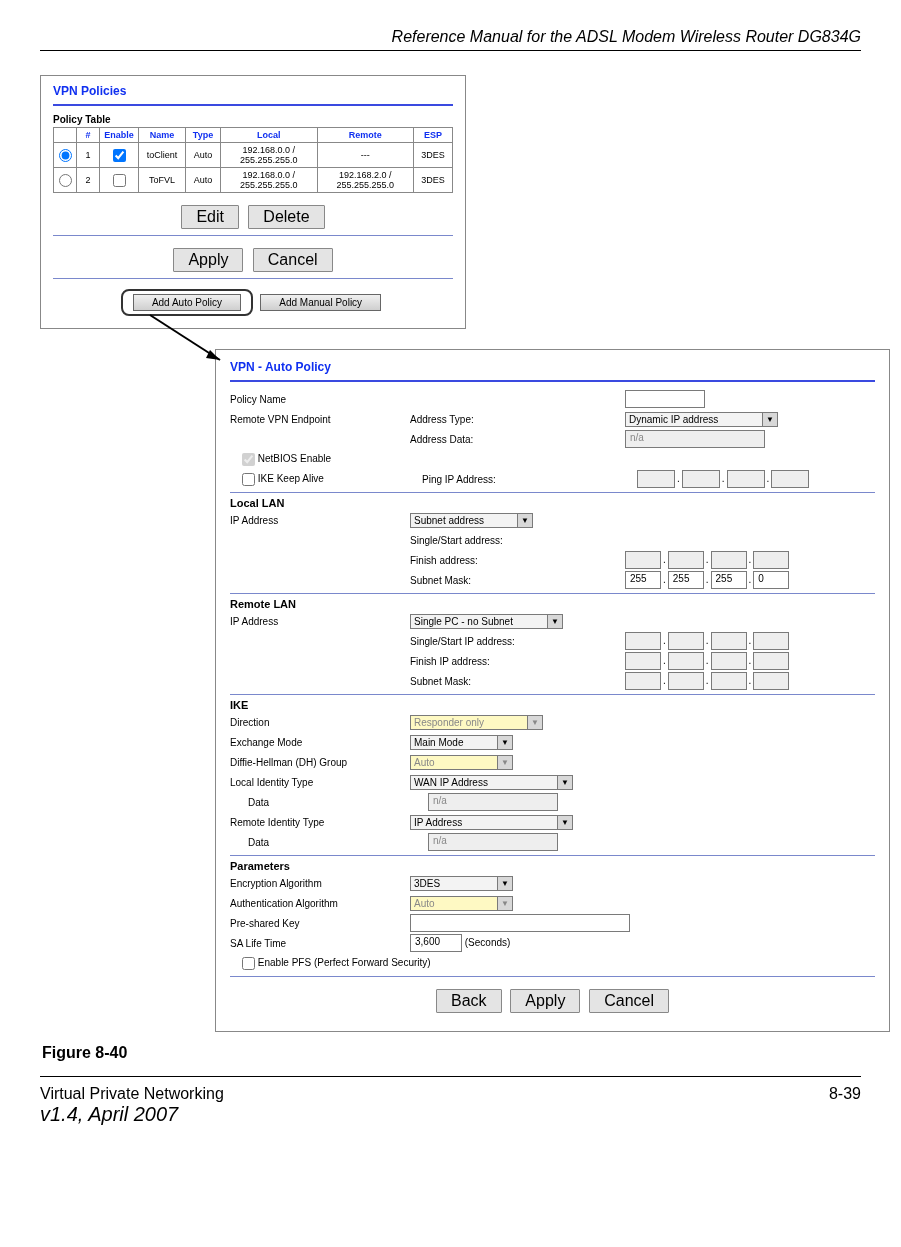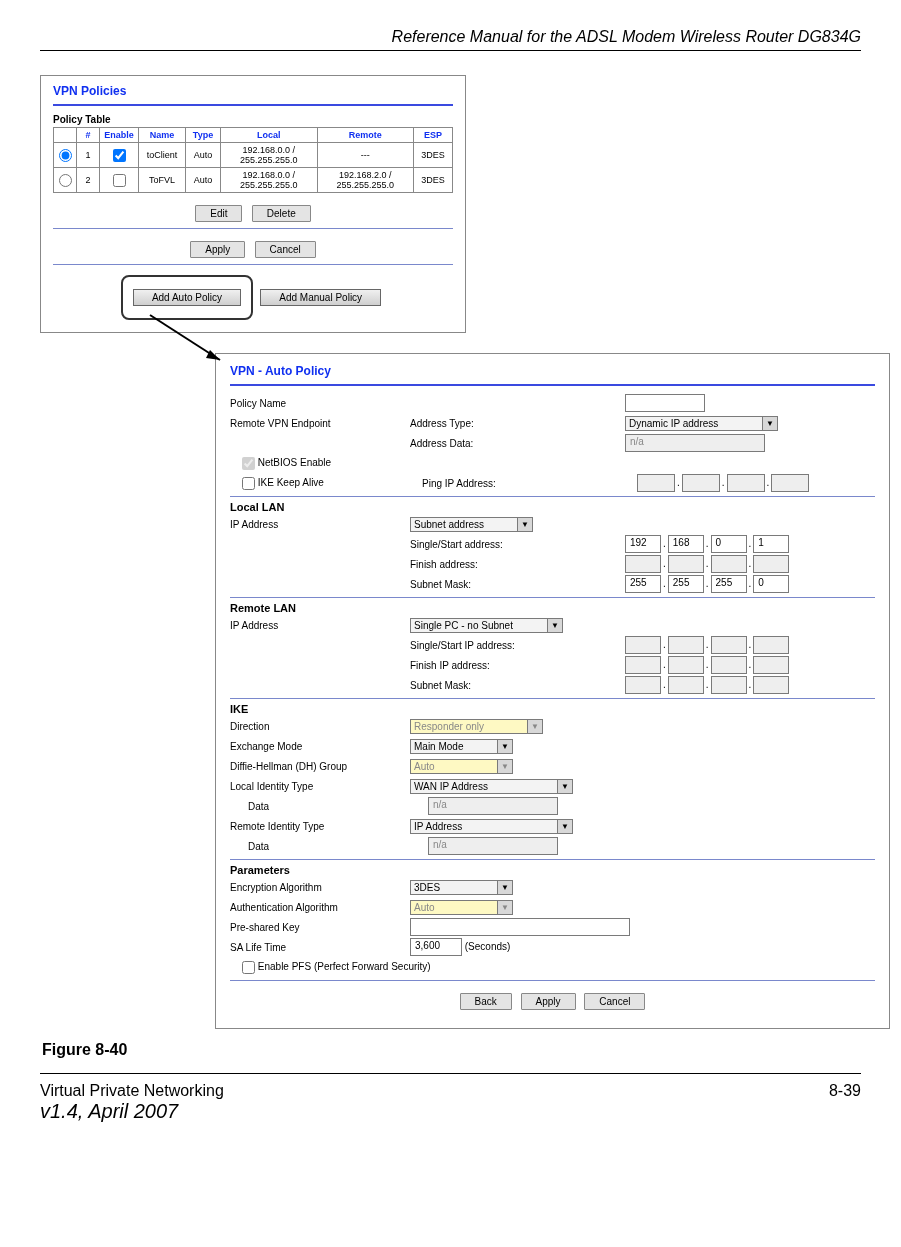--- a/index.html
+++ b/index.html
@@ -12,24 +12,24 @@
 .blue-line { border:none; border-top:2px solid #3a4ae0; margin:0 0 8px 0; }
 .thin-line { border:none; border-top:1px solid #7a88cc; margin:4px 0; }
 
 .ptable-label { font-size:10px; font-weight:bold; margin-bottom:2px; }
 table.ptable { border-collapse:collapse; width:100%; font-size:9px; }
 table.ptable th, table.ptable td { border:1px solid #888; text-align:center; padding:2px 3px; }
 table.ptable th { color:#1030f0; font-weight:bold; background:#fff; }
 input[type=radio], input[type=checkbox] { margin:0; vertical-align:middle; }
 
 .btnrow { text-align:center; margin:10px 0 4px 0; }
-.btn { display:inline-block; background: #e4e4e4; border:1px solid #888; border-radius:1px; padding:2px 14px; font-size:10px; margin:2px 3px; cursor:pointer; }
+.btn { display:inline-block; background: #e4e4e4; border:1px solid #888; border-radius:1px; padding:2px 14px; font-size:16px; margin:2px 3px; cursor:pointer; }
 
 .addrow { text-align:center; margin:10px 0 0 0; position:relative; }
-.highlight-box { display:inline-block; border:2px solid #333; border-radius:8px; padding:12px 6px; }
+.highlight-box { display:inline-block; border:2px solid #333; border-radius:8px; padding:3px 6px; }
 .addbtn { display:inline-block; background:#c9c9c9; background:linear-gradient(#f0f0f0,#cfcfcf); border:1px solid #666; padding:2px 18px; font-size:10px; margin:0 4px; cursor:pointer; }
 
 .arrow-svg { position:absolute; left:140px; top:310px; z-index:5; }
 
 .panel2 { border:1px solid #888; width:645px; margin-left:175px; margin-top:20px; background:#fff; padding:10px 14px 12px 14px; font-size:10px; }
 .section-head { font-weight:bold; font-size:11px; margin-top:4px; display:block; }
 .row { display:flex; align-items:center; margin:2px 0; min-height:18px; }
 .col-l { width:180px; }
 .col-m { width:215px; }
 .col-r { flex:1; }
@@ -152,23 +152,20 @@
     <hr class="thin-line">
 
     <span class="section-head">Local LAN</span>
     <div class="row">
       <span class="col-l">IP Address</span>
       <span class="col-m"><span class="sel" style="width:100px"><span>Subnet address</span><span class="drop">▼</span></span></span>
     </div>
     <div class="row">
       <span class="col-l"></span>
       <span class="col-m">Single/Start address:</span>
-      <span class="col-r">
-        <span class="tin" style="width:26px">192</span><span class="dots">.</span><span class="tin" style="width:26px">168</span><span class="dots">.</span><span class="tin" style="width:26px">0</span><span class="dots">.</span><span class="tin" style="width:26px">1</span>
-      </span>
     </div>
     <div class="row">
       <span class="col-l"></span>
       <span class="col-m">Finish address:</span>
       <span class="col-r">
         <span class="tin disabled" style="width:26px"></span><span class="dots">.</span><span class="tin disabled" style="width:26px"></span><span class="dots">.</span><span class="tin disabled" style="width:26px"></span><span class="dots">.</span><span class="tin disabled" style="width:26px"></span>
       </span>
     </div>
     <div class="row">
       <span class="col-l"></span>

